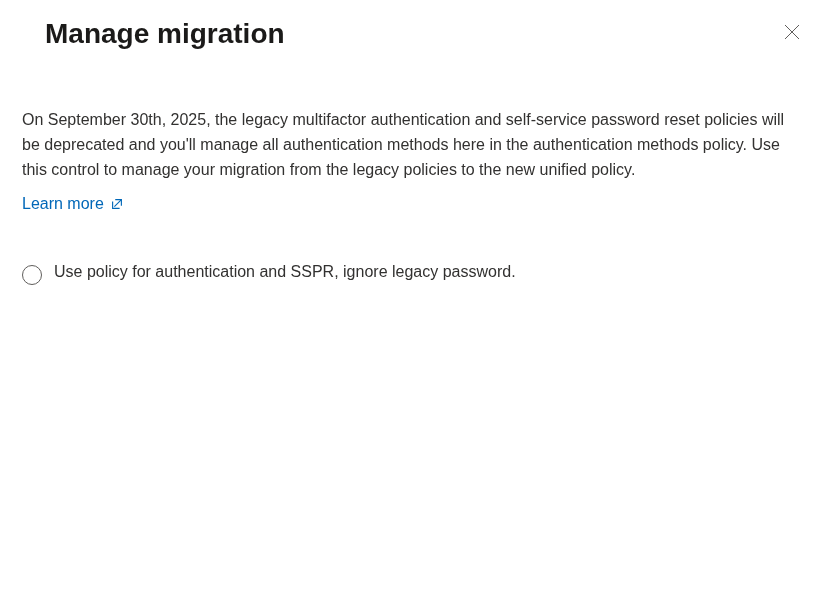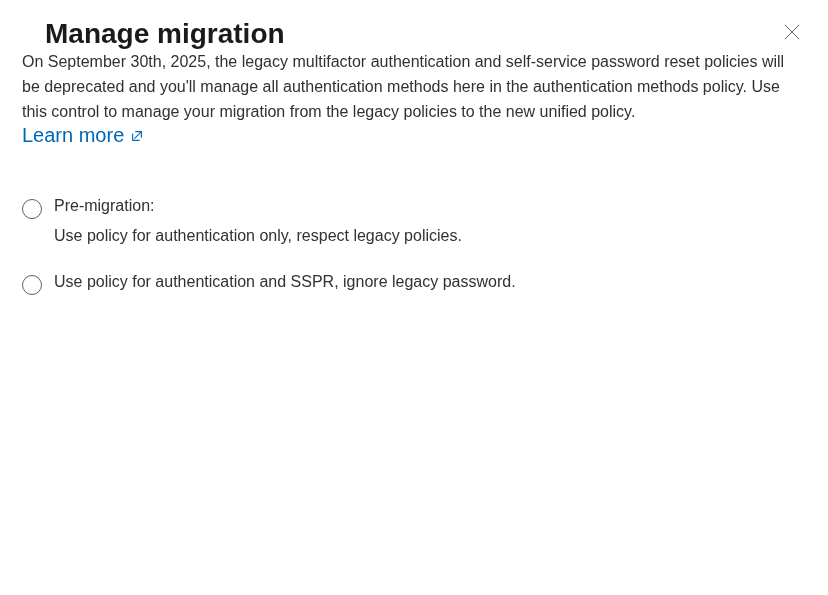--- a/index.html
+++ b/index.html
@@ -35,32 +35,33 @@
       color: #605e5c;
       display: flex;
       align-items: center;
       justify-content: center;
     }
     .close-btn svg {
       width: 16px;
       height: 16px;
     }
     .description {
+      margin-top: 58px;
       font-size: 16px;
       line-height: 1.55;
       color: #323130;
       max-width: 780px;
     }
     .learn-more {
       display: inline-flex;
       align-items: center;
       color: #0067b8;
       text-decoration: none;
-      font-size: 20px;
-      margin-top: 0;
+      font-size: 16px;
+      margin-top: 13px;
       cursor: pointer;
     }
     .learn-more svg {
       margin-left: 6px;
       width: 14px;
       height: 14px;
     }
     .options {
       margin-top: 50px;
     }
@@ -126,27 +127,20 @@
 <a class="learn-more">
   <span>Learn more</span>
   <svg viewBox="0 0 16 16" fill="none" stroke="currentColor" stroke-width="1.3">
     <path d="M6 3 H13 V10"></path>
     <line x1="13" y1="3" x2="5" y2="11"></line>
     <path d="M11 13 H3 V5"></path>
   </svg>
 </a>
 
 <div class="options">
-  <div class="option">
-    <div class="radio"></div>
-    <div class="option-content">
-      <div class="option-label">Pre-migration:</div>
-      <div class="option-desc">Use policy for authentication only, respect legacy policies.</div>
-    </div>
-  </div>
 
 
   <div class="option">
     <div class="radio"></div>
     <div class="option-content">
       <div class="option-desc">Use policy for authentication and SSPR, ignore legacy password.</div>
     </div>
   </div>
 </div>
 

